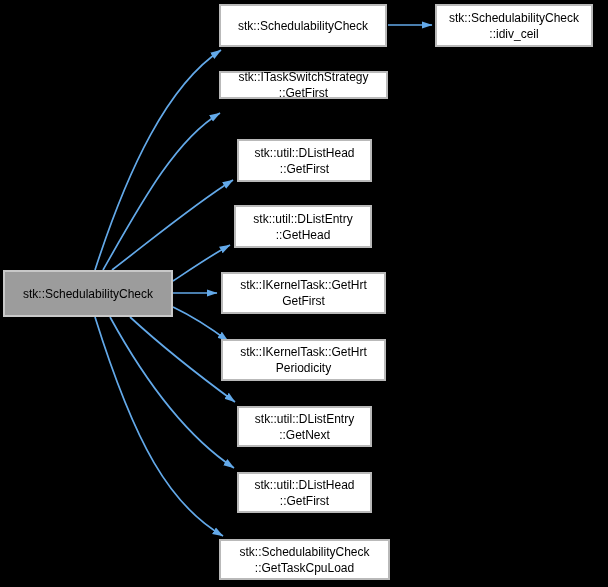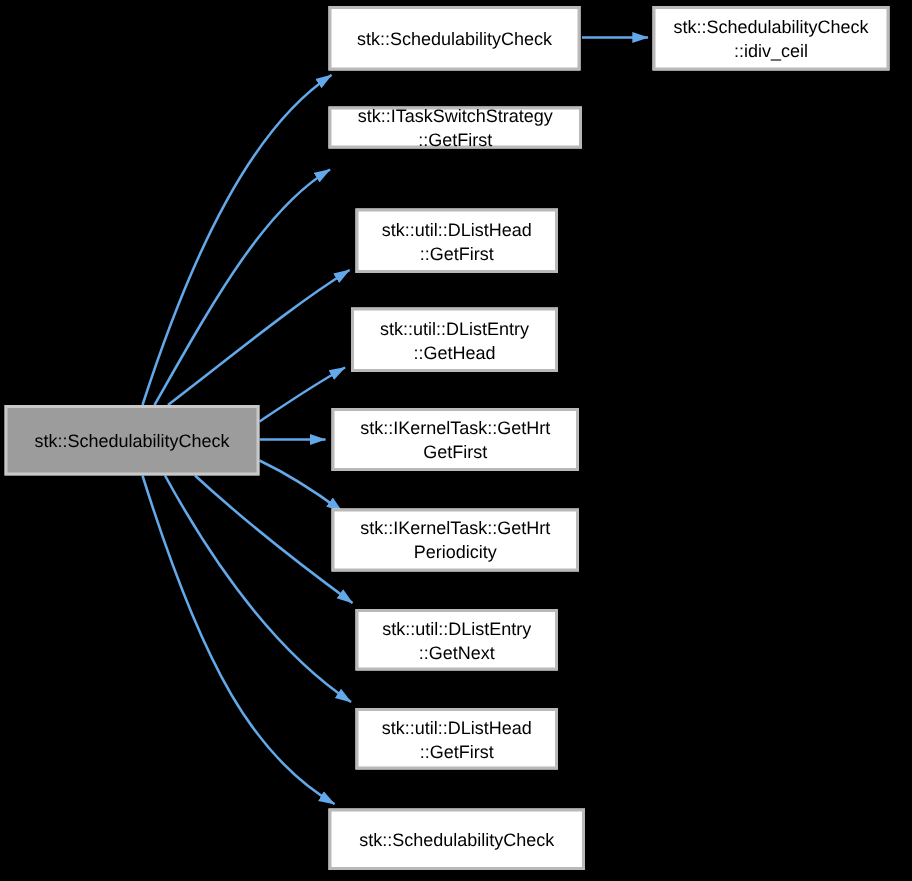--- a/index.html
+++ b/index.html
@@ -108,15 +108,16 @@
     <span>::GetNext</span>
   </div>
 
   <div class="node" style="left:237px;top:472px;width:135px;height:41px">
     <span>stk::util::DListHead</span>
     <span>::GetFirst</span>
   </div>
 
   <div class="node" style="left:219px;top:539px;width:171px;height:41px">
     <span>stk::SchedulabilityCheck</span>
+    <span>::GetTaskCpuLoad</span>
   </div>
 
 </div>
 
 </body></html>

